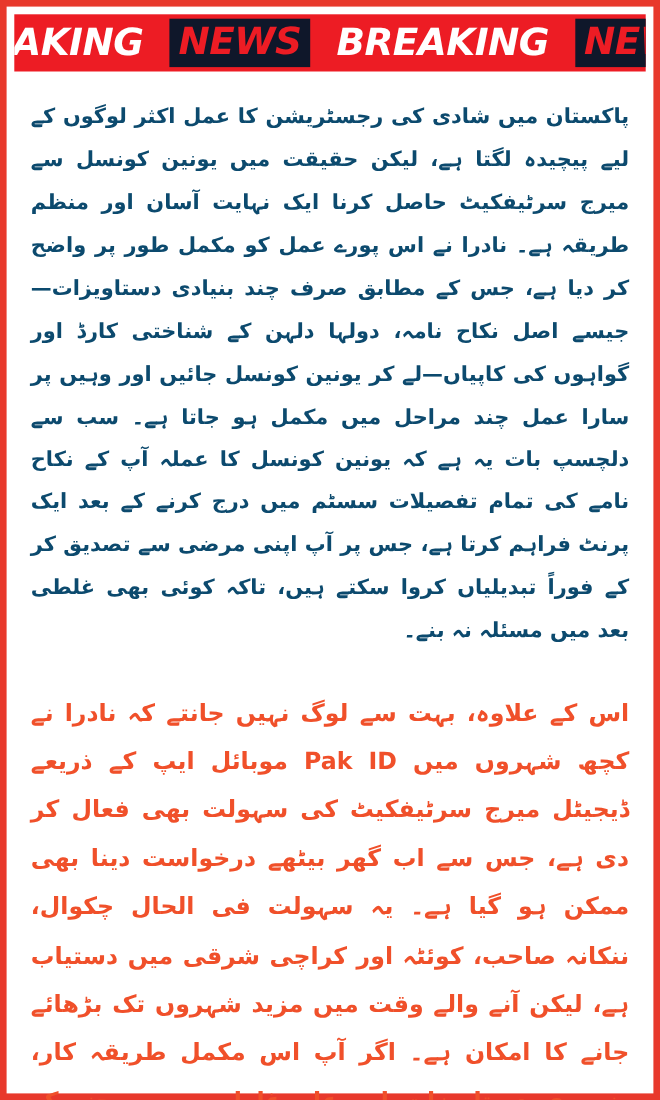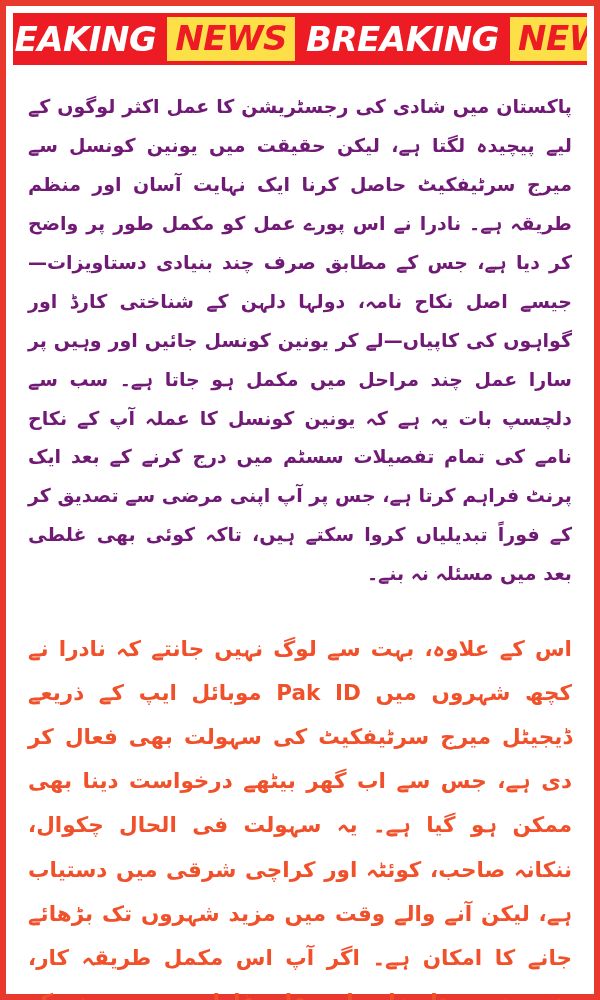--- a/index.html
+++ b/index.html
@@ -44,36 +44,36 @@
     font-family: "DejaVu Sans", sans-serif;
     font-weight: bold;
     font-style: italic;
     font-size: 34px;
     letter-spacing: -0.5px;
     color: #ffffff;
     padding: 0 6px;
     line-height: 1;
   }
   .banner-word.boxed {
-    background: #fde047;
+    background: #0f172a;
     color: #ed1c24;
-    margin: 0 5px;
+    margin: 0 18px;
     padding: 4px 8px 6px 8px;
   }
 
   
   .article {
     direction: rtl;
     text-align: right;
     padding: 22px 22px 10px 22px;
     box-sizing: border-box;
   }
   .para {
     font-family: "DejaVu Sans", sans-serif;
-    color: #701a75;
+    color: #0c4a6e;
     font-size: 19px;
     line-height: 2.05;
     margin: 0 0 34px 0;
     font-weight: 600;
     text-align: justify;
     text-justify: inter-word;
   }
   .para.second {
     font-size: 21.5px;
     line-height: 2.05;

